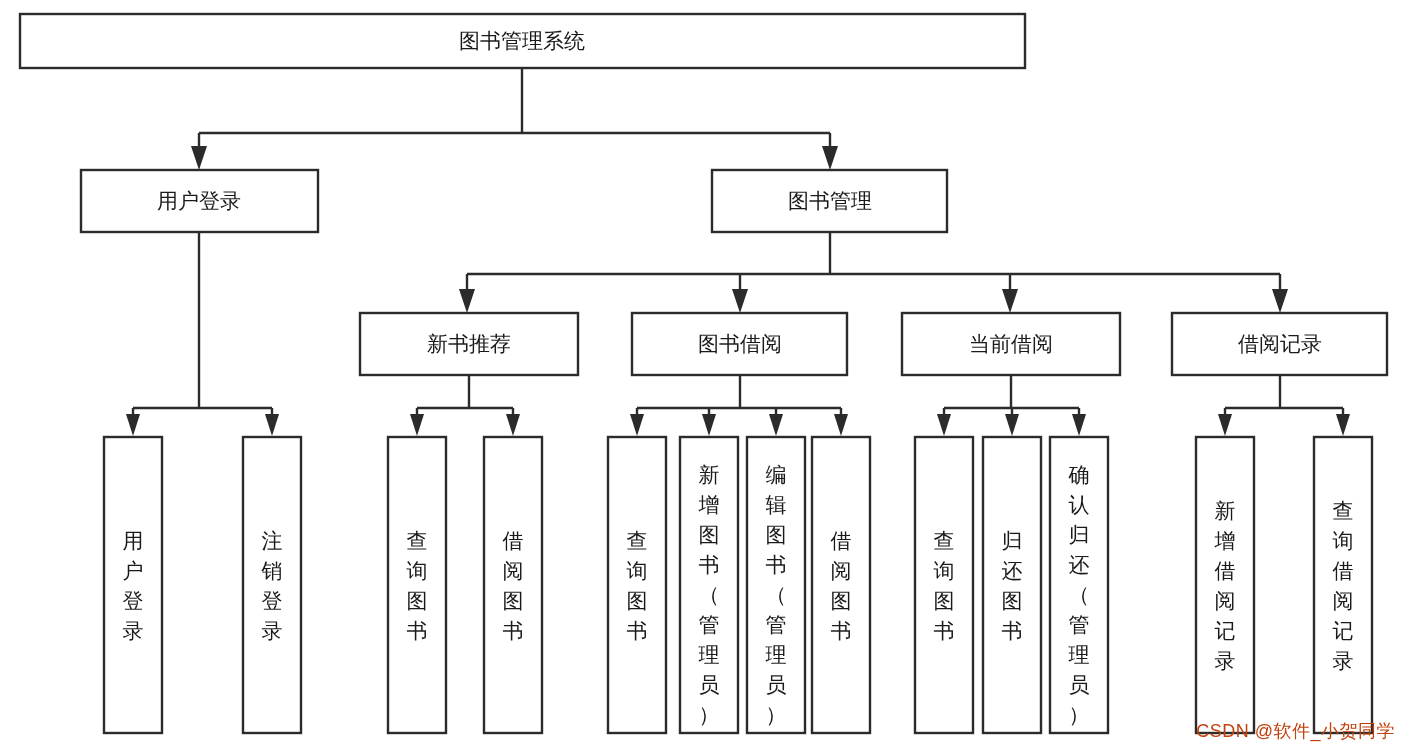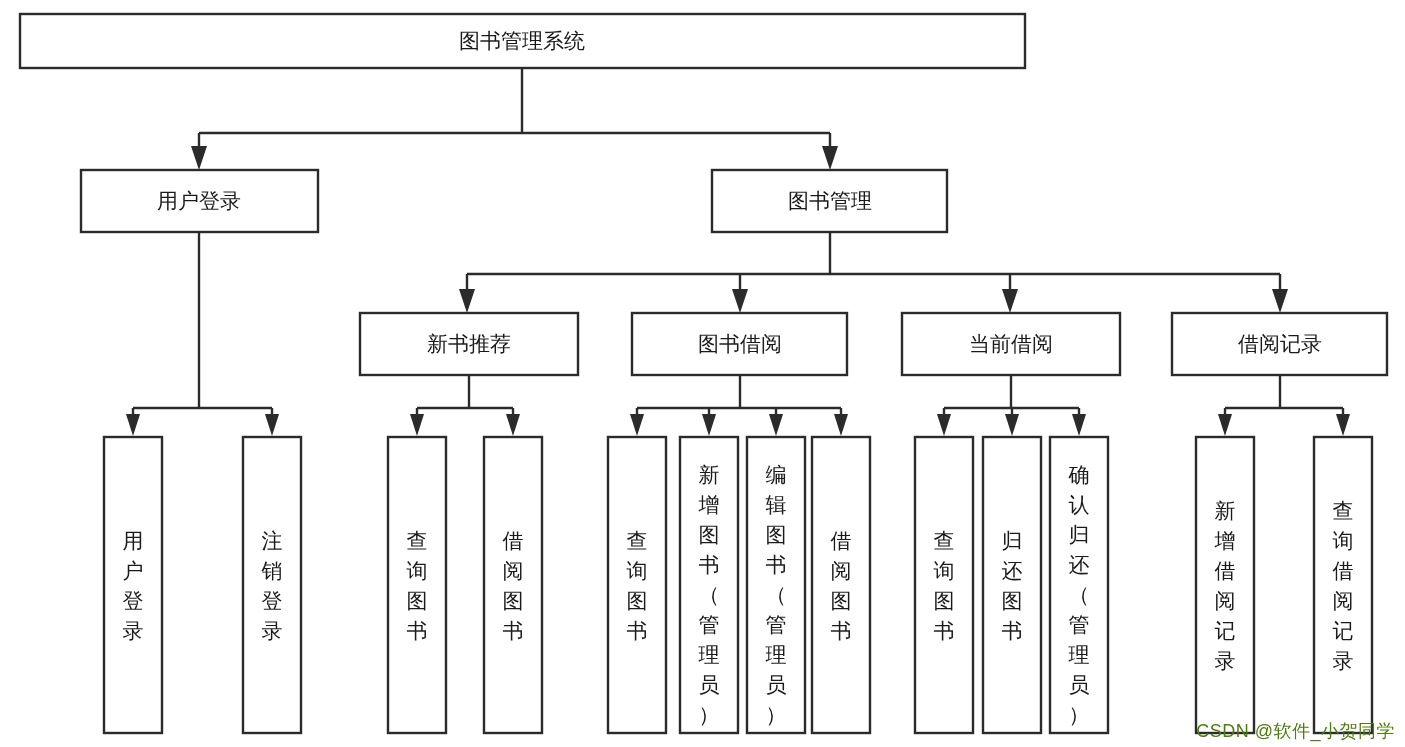--- a/index.html
+++ b/index.html
@@ -53,21 +53,21 @@
   .leaf-label {
     fill: #1a1a1a;
     font-family: "Liberation Sans", "DejaVu Sans", sans-serif;
     font-size: 21px;
     text-anchor: middle;
   }
   .watermark {
     position: absolute;
     right: 10px;
     bottom: 4px;
-    color: #4d7c0f;
+    color: #c2410c;
     font-family: "Liberation Sans", "DejaVu Sans", sans-serif;
     font-size: 18px;
     white-space: nowrap;
     letter-spacing: 0.5px;
   }
 </style>
 </head>
 <body>
 
 <div id="diagram-root">

